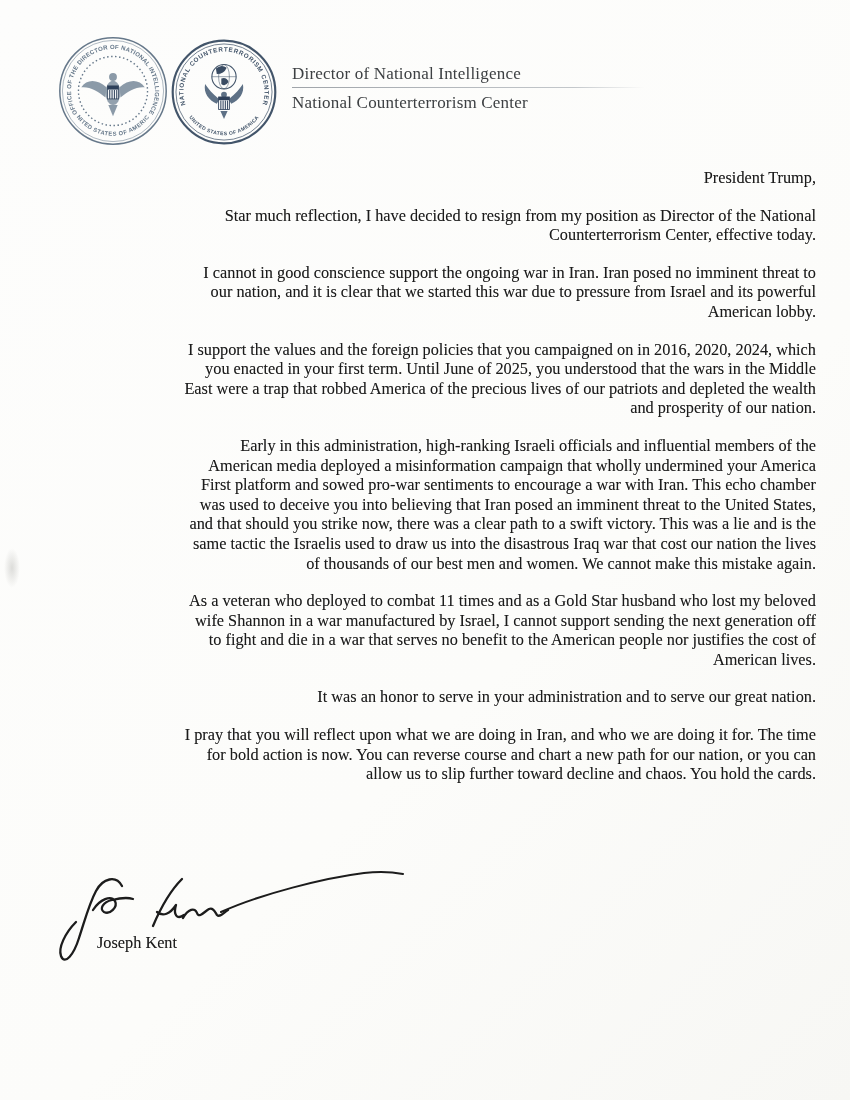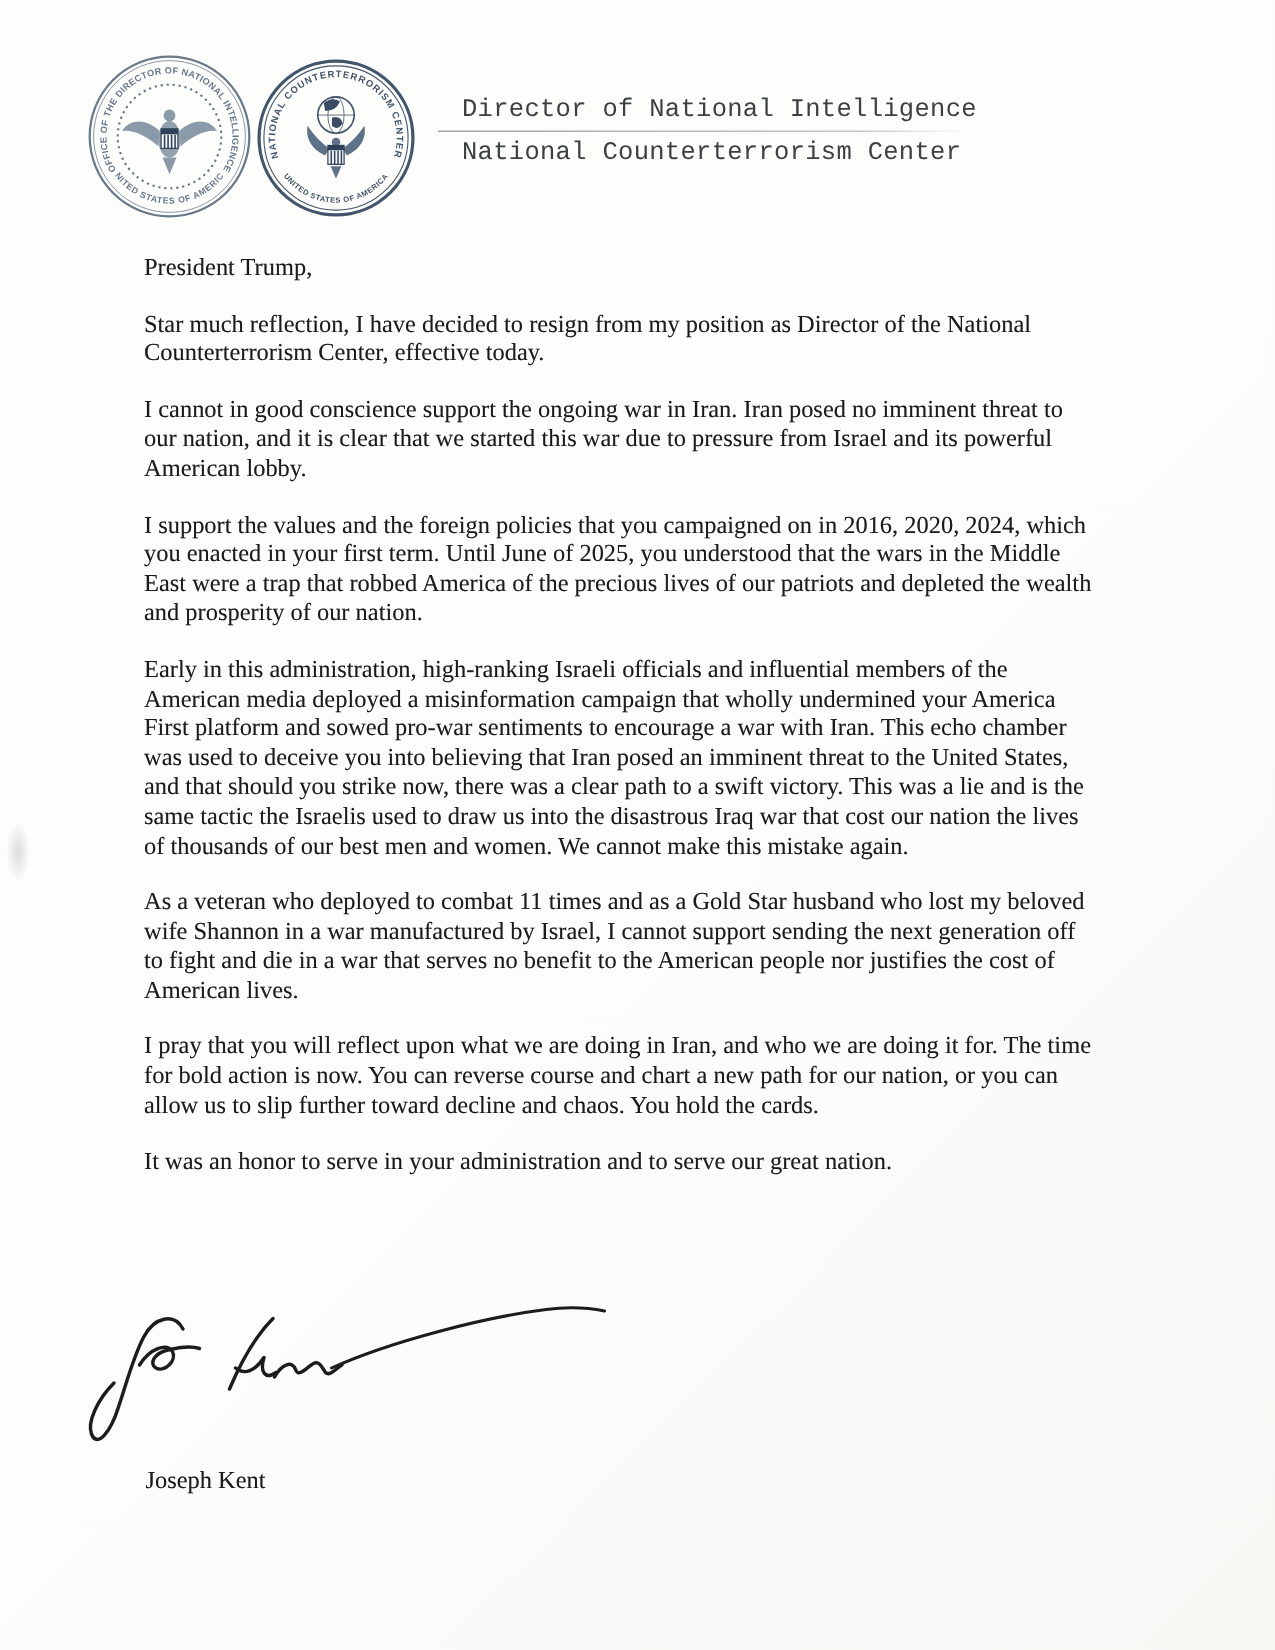--- a/index.html
+++ b/index.html
@@ -17,47 +17,47 @@
   .smudge{
     position:absolute;left:4px;top:548px;width:16px;height:40px;
     background:radial-gradient(ellipse at center,rgba(160,160,155,.35),rgba(160,160,155,0) 70%);
   }
   
   .seal{position:absolute;}
   .seal-odni{left:57px;top:35px;width:112px;height:112px;}
   .seal-nctc{left:170px;top:38px;width:108px;height:108px;}
   .seal text{font-family:"Liberation Sans", sans-serif;font-weight:bold;}
   .hdr-text{
-    position:absolute;left:308px;top:63px;
-    font-family:Liberation Mono, monospace;
+    position:absolute;left:292px;top:63px;
+    font-family:Liberation Serif, serif;
     color:#3d4043;
   }
   .hdr-line1{font-size:17px;letter-spacing:.2px;line-height:22px;}
   .hdr-line2{font-size:17px;letter-spacing:.2px;line-height:22px;margin-top:7px;}
   .hdr-underline{
     position:absolute;left:292px;top:87px;width:352px;height:1px;
     background:linear-gradient(to right,#9fa4a9,#c3c7cb 80%,rgba(195,199,203,0));
   }
   
   .letter-body{
     position:absolute;left:96px;top:168px;width:720px;
     font-size:16.3px;line-height:19.6px;color:#1b1b1b;
     text-shadow:0 0 .4px rgba(20,20,20,.35);
   }
   .letter-body p{
     margin:0 0 18px 0;
     white-space:pre-line;
+    text-align:right;
   }
   
   .sig-script{position:absolute;left:56px;top:860px;width:360px;height:115px;}
   .sig-block{
     position:absolute;left:97px;top:933px;
     font-size:16.3px;line-height:20.5px;color:#1b1b1b;
     text-shadow:0 0 .4px rgba(20,20,20,.35);
-    margin-top:44px;
   }
 </style>
 </head>
 <body>
 
 <div class="page">
 
   <svg class="seal seal-odni" viewBox="0 0 120 120">
     <g stroke="#66788a" fill="none">
       <circle cx="60" cy="60" r="57" stroke-width="1.6"></circle>
@@ -148,24 +148,24 @@
 American media deployed a misinformation campaign that wholly undermined your America
 First platform and sowed pro-war sentiments to encourage a war with Iran. This echo chamber
 was used to deceive you into believing that Iran posed an imminent threat to the United States,
 and that should you strike now, there was a clear path to a swift victory. This was a lie and is the
 same tactic the Israelis used to draw us into the disastrous Iraq war that cost our nation the lives
 of thousands of our best men and women. We cannot make this mistake again.</p>
     <p>As a veteran who deployed to combat 11 times and as a Gold Star husband who lost my beloved
 wife Shannon in a war manufactured by Israel, I cannot support sending the next generation off
 to fight and die in a war that serves no benefit to the American people nor justifies the cost of
 American lives.</p>
+    <p>It was an honor to serve in your administration and to serve our great nation.</p>
     <p>I pray that you will reflect upon what we are doing in Iran, and who we are doing it for. The time
 for bold action is now. You can reverse course and chart a new path for our nation, or you can
 allow us to slip further toward decline and chaos. You hold the cards.</p>
-    <p>It was an honor to serve in your administration and to serve our great nation.</p>
   </div>
 
   <svg class="sig-script" viewBox="0 0 360 115">
     <g fill="none" stroke="#1c1c1c" stroke-width="2.3" stroke-linecap="round" stroke-linejoin="round">
       <path d="M 66,26 C 60,15 47,18 40,31 C 33,44 29,60 23,78 C 18,94 9,106 5,96 C 2,88 9,73 20,62"></path>
       <path d="M 37,50 C 44,39 55,35 59,41 C 62,47 54,55 48,52 C 43,49 47,42 56,40 C 64,38 71,37 77,39"></path>
       <path d="M 97,66 C 105,47 115,30 126,19"></path>
       <path d="M 101,52 C 107,57 114,54 120,45 C 117,55 121,60 128,55"></path>
       <path d="M 127,58 C 132,49 139,47 141,53 C 143,59 149,51 153,49 C 157,47 159,52 161,55 C 164,58 168,52 172,50"></path>
       <path d="M 165,52 C 205,34 268,18 308,13 C 324,11 337,12 347,14" stroke-width="2"></path>

